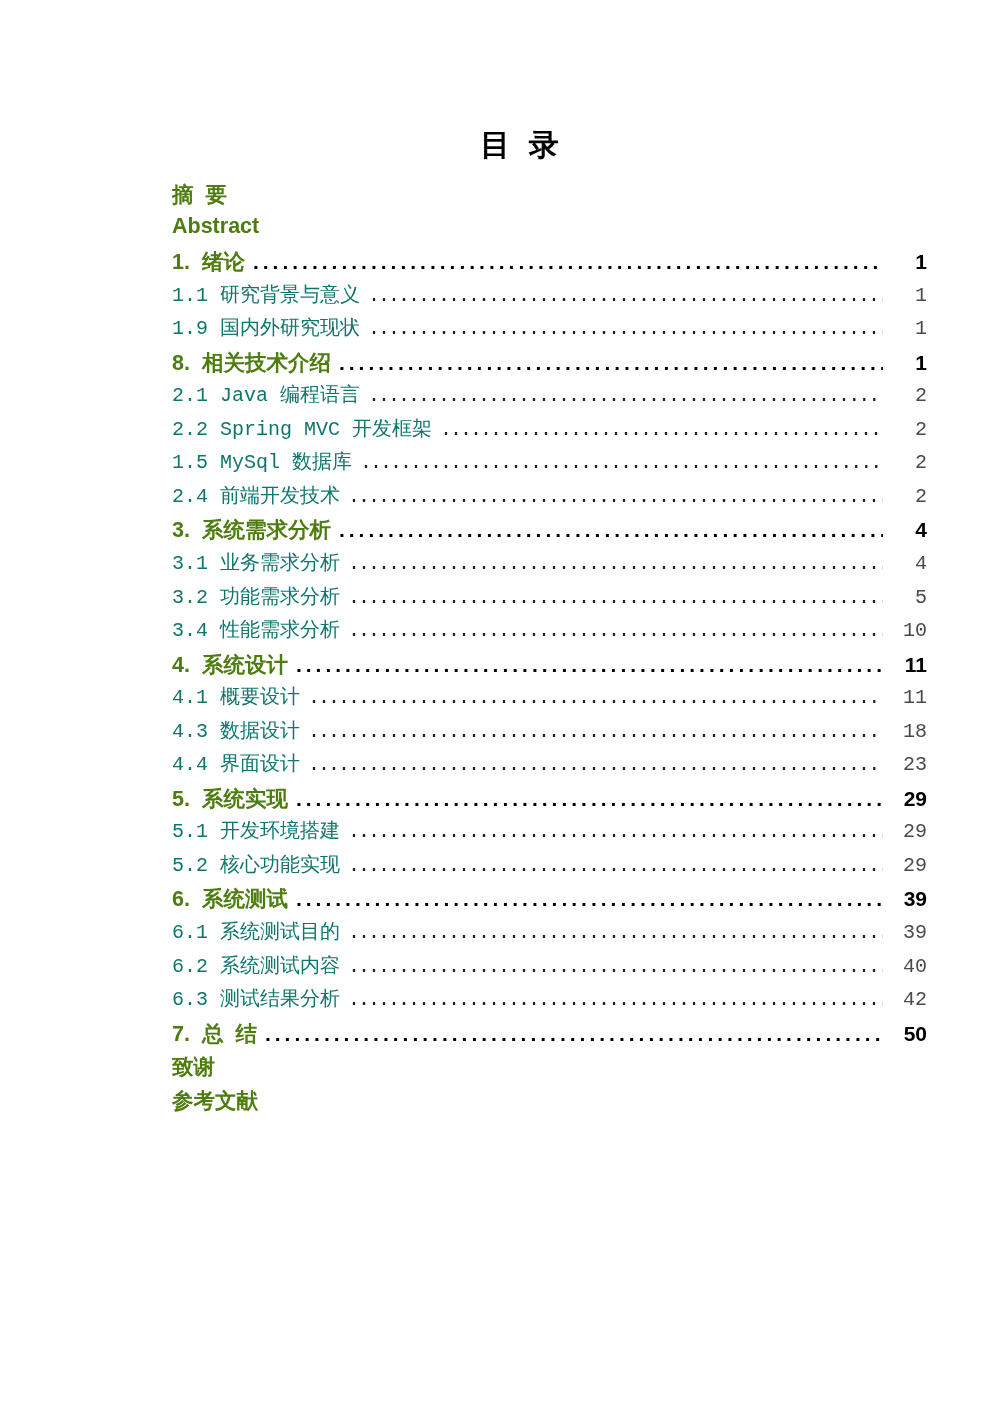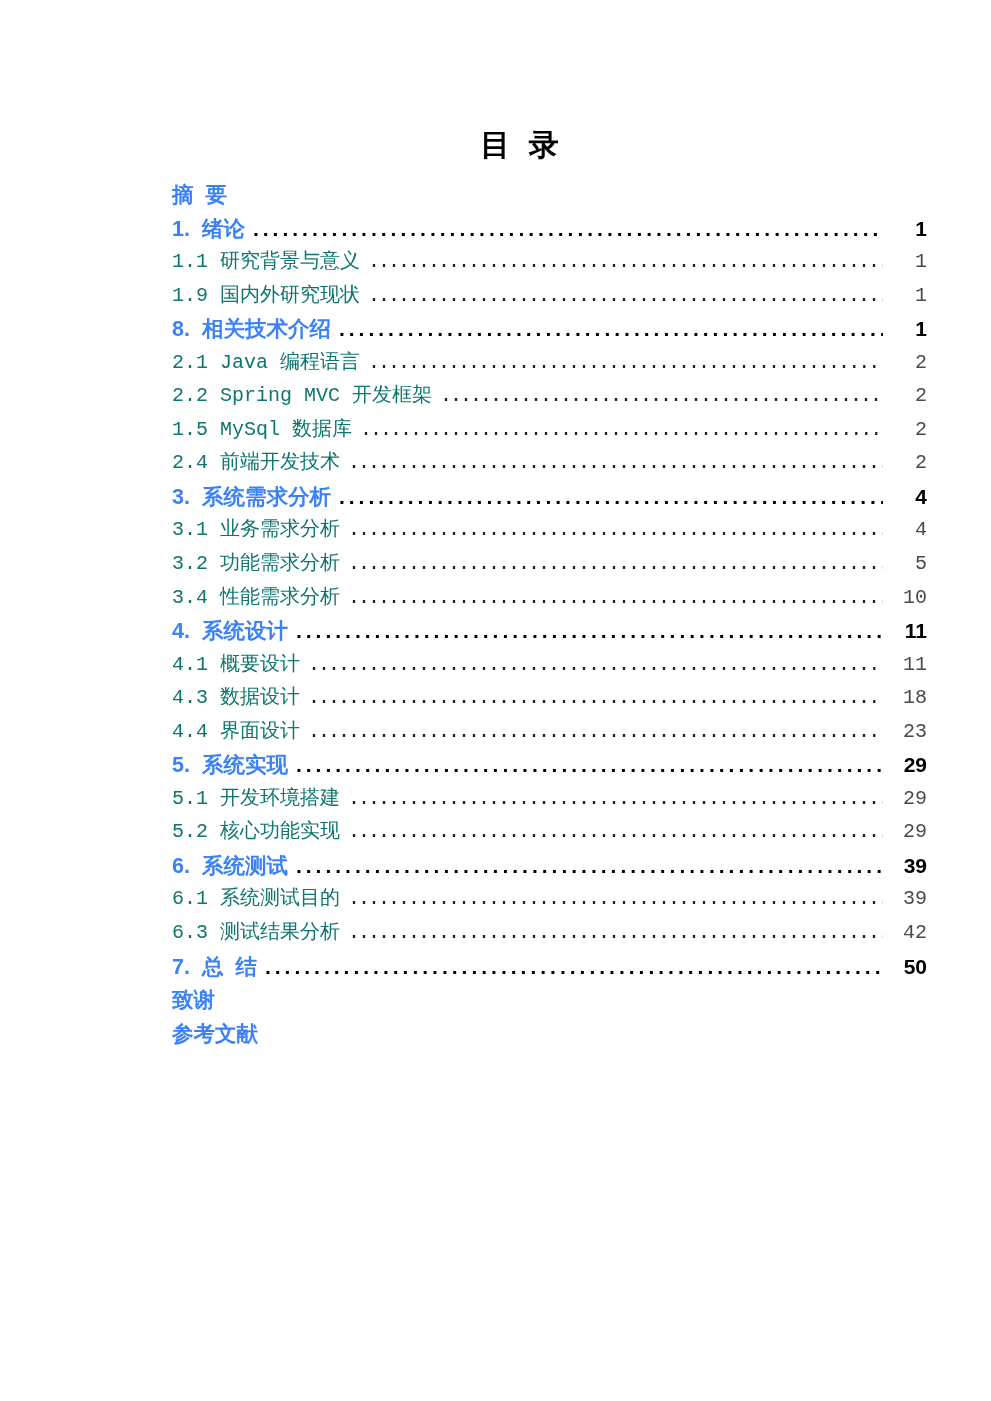--- a/index.html
+++ b/index.html
@@ -44,21 +44,21 @@
     box-sizing: border-box;
   }
   .label {
     white-space: pre;
     flex: 0 0 auto;
   }
   .row.chapter .label {
     font-family: "Liberation Sans", sans-serif;
     font-weight: 700;
     font-size: 21.5px;
-    color: #3b82f6;
+    color: #4d7c0f;
     word-spacing: 6px;
   }
   .row.sub .label {
     font-family: "Liberation Mono", "Liberation Serif", monospace;
     font-size: 20px;
     color: #0f766e;
   }
   .dots {
     flex: 1 1 auto;
     overflow: hidden;
@@ -102,20 +102,23 @@
 </head>
 <body>
 
 <div class="page">
   <div class="doc-title">目 录</div>
   <div class="toc">
       <div class="row chapter">
         <span class="label">摘 要</span>
       </div>
       <div class="row chapter">
+        <span class="label">Abstract</span>
+      </div>
+      <div class="row chapter">
         <span class="label">1. 绪论</span>
         <span class="dots"></span>
         <span class="pagenum">1</span>
       </div>
       <div class="row sub">
         <span class="label">1.1 研究背景与意义</span>
         <span class="dots"></span>
         <span class="pagenum">1</span>
       </div>
       <div class="row sub">
@@ -205,20 +208,25 @@
       </div>
       <div class="row chapter">
         <span class="label">6. 系统测试</span>
         <span class="dots"></span>
         <span class="pagenum">39</span>
       </div>
       <div class="row sub">
         <span class="label">6.1 系统测试目的</span>
         <span class="dots"></span>
         <span class="pagenum">39</span>
+      </div>
+      <div class="row sub">
+        <span class="label">6.2 系统测试内容</span>
+        <span class="dots"></span>
+        <span class="pagenum">40</span>
       </div>
       <div class="row sub">
         <span class="label">6.3 测试结果分析</span>
         <span class="dots"></span>
         <span class="pagenum">42</span>
       </div>
       <div class="row chapter">
         <span class="label">7. 总 结</span>
         <span class="dots"></span>
         <span class="pagenum">50</span>

